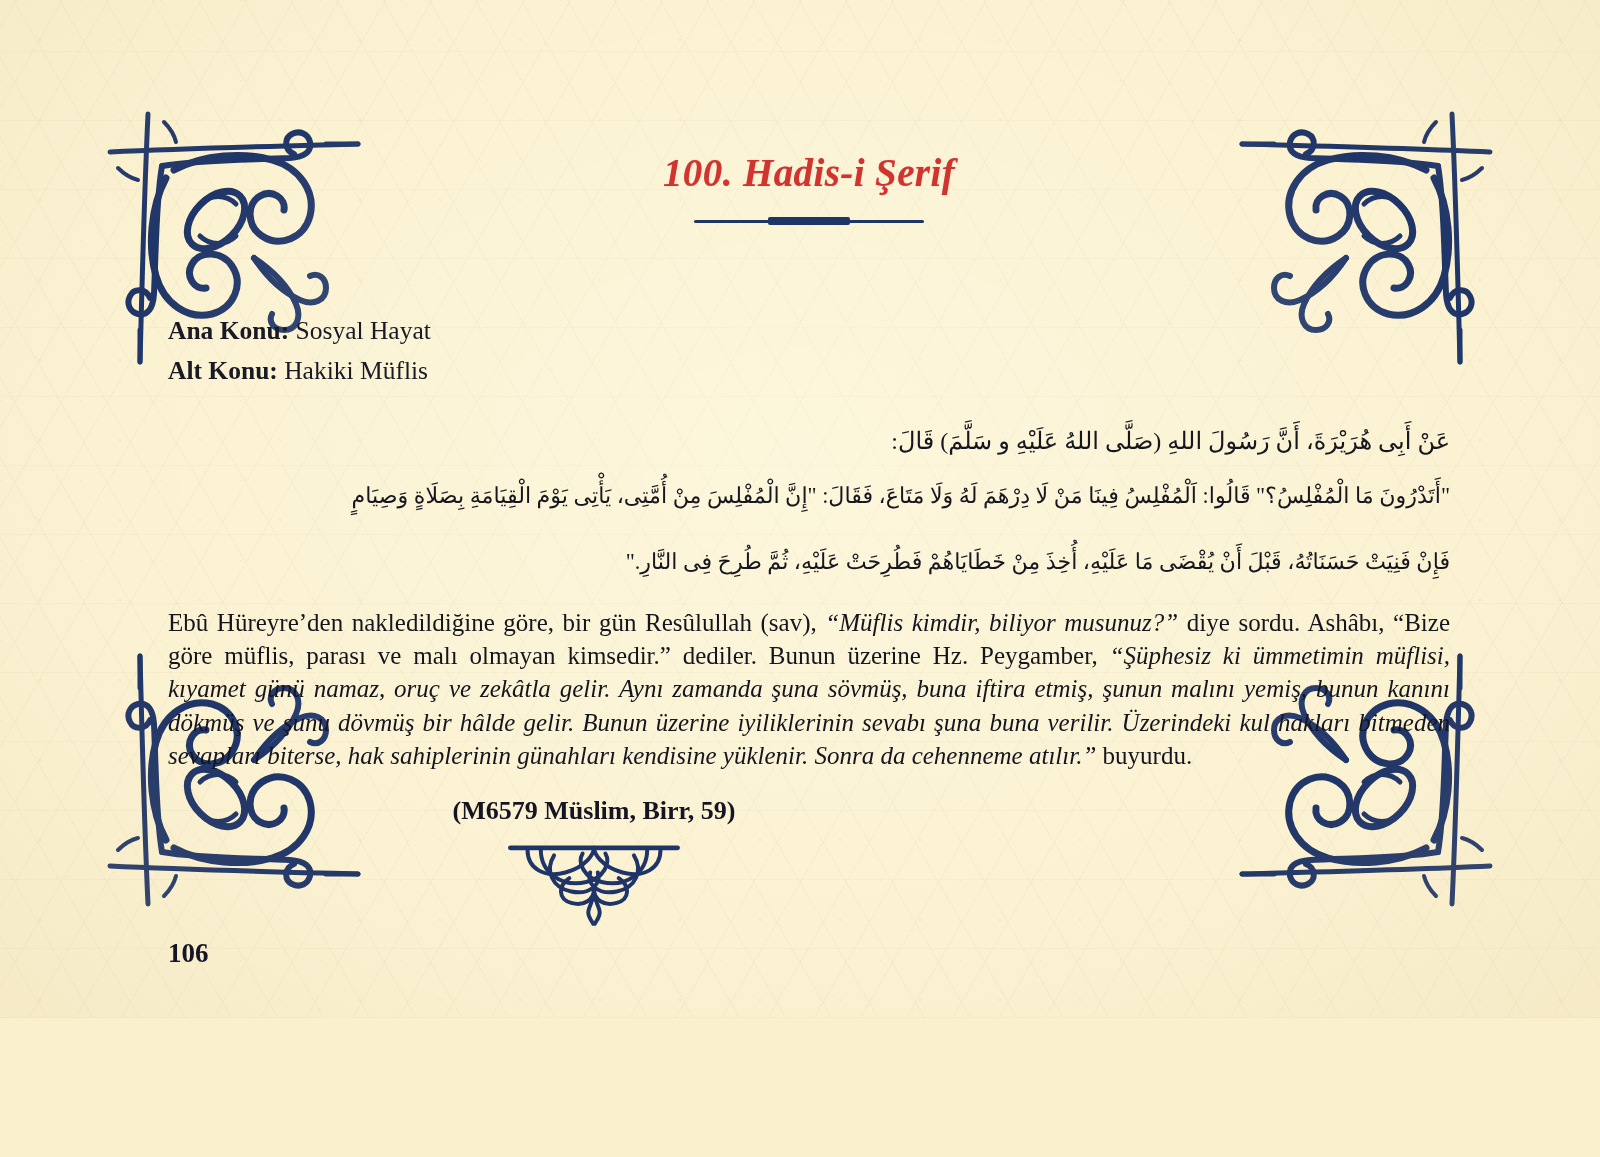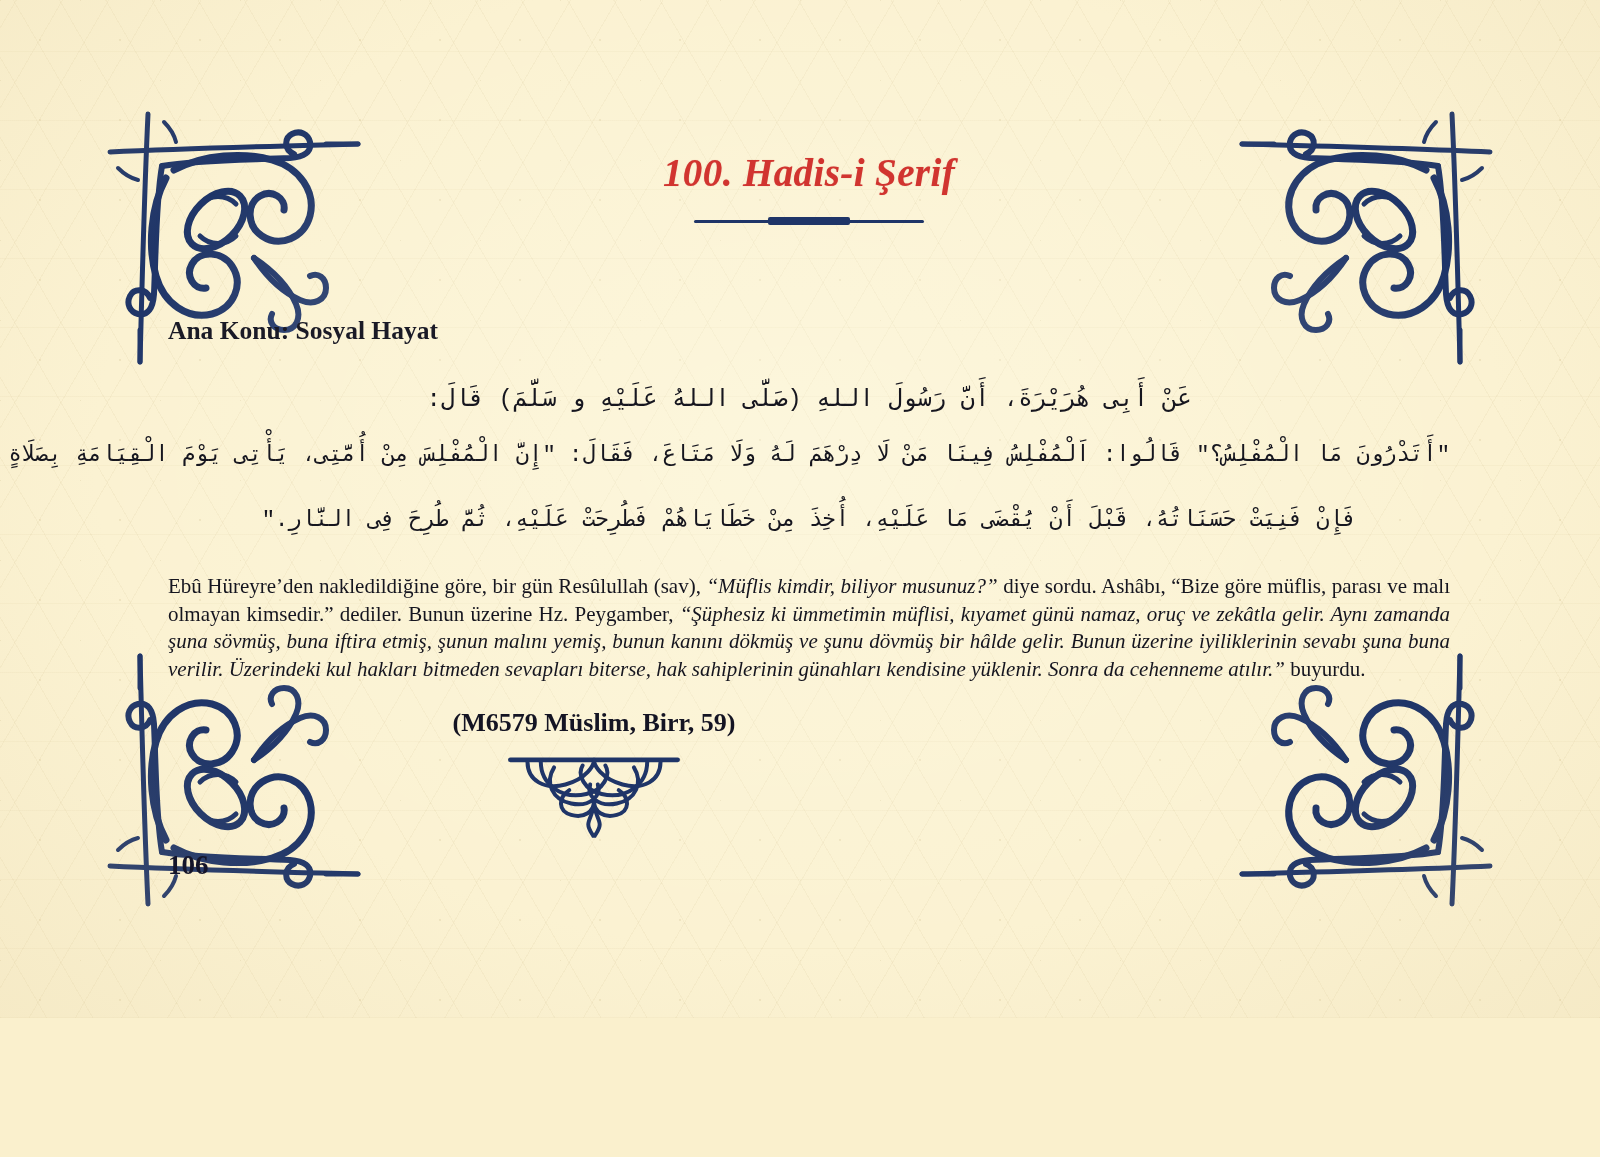--- a/index.html
+++ b/index.html
@@ -84,42 +84,42 @@
     height: 8px; background: #1f3568; border-radius: 2px;
   }
 
   .topics {
     margin-top: 86px;
     font-size: 25.5px;
     color: #1a1a26;
     line-height: 1.58;
   }
   .topics .lbl { font-weight: bold; }
-  .topics .val { font-weight: bold; }
+  .topics .val { font-weight: normal; }
 
   
   .arabic {
     direction: rtl;
-    text-align: center;
+    text-align: right;
     margin-top: 26px;
     color: #16161f;
-    font-family: Liberation Mono, monospace;
+    font-family: Liberation Serif, serif;
     font-size: 25px;
     line-height: 1.95;
   }
   .arabic .ar-line { white-space: nowrap; }
   .arabic .ar-line.l1 { font-size: 24px; margin-bottom: 10px; }
   .arabic .ar-line.l2 { font-size: 22.2px; }
   .arabic .ar-line.l3 { font-size: 22.2px; }
   .arabic .ar-line.l4 { font-size: 22.2px; margin-top: 22px; }
 
   
   .translation {
-    margin-top: 30px;
-    font-size: 21px;
+    margin-top: 23px;
+    font-size: 25px;
     line-height: 1.33;
     color: #15151f;
     text-align: justify;
     text-justify: inter-word;
     hyphens: manual;
   }
   .translation i { font-style: italic; }
 
   .citation {
     margin-top: 24px;
@@ -241,20 +241,24 @@
       <div class="title-rule">
         <div class="bar-thin"></div>
         <div class="bar-thick"></div>
       </div>
     </div>
 
     <div class="topics">
       <div>
         <span class="lbl">Ana Konu:</span>
         <span class="val">Sosyal Hayat</span>
+      </div>
+      <div>
+        <span class="lbl">Alt Konu:</span>
+        <span class="val">Hakiki Müflis</span>
       </div>
     </div>
 
     <div class="arabic" lang="ar">
       <div class="ar-line l1">عَنْ أَبِى هُرَيْرَةَ، أَنَّ رَسُولَ اللهِ (صَلَّى اللهُ عَلَيْهِ و سَلَّمَ) قَالَ:</div>
       <div class="ar-line l2">"أَتَدْرُونَ مَا الْمُفْلِسُ؟" قَالُوا: اَلْمُفْلِسُ فِينَا مَنْ لَا دِرْهَمَ لَهُ وَلَا مَتَاعَ، فَقَالَ: "إِنَّ الْمُفْلِسَ مِنْ أُمَّتِى، يَأْتِى يَوْمَ الْقِيَامَةِ بِصَلَاةٍ وَصِيَامٍ</div>
       <div class="ar-line l4">فَإِنْ فَنِيَتْ حَسَنَاتُهُ، قَبْلَ أَنْ يُقْضَى مَا عَلَيْهِ، أُخِذَ مِنْ خَطَايَاهُمْ فَطُرِحَتْ عَلَيْهِ، ثُمَّ طُرِحَ فِى النَّارِ."</div>
     </div>
 
     <div class="translation" lang="tr">

